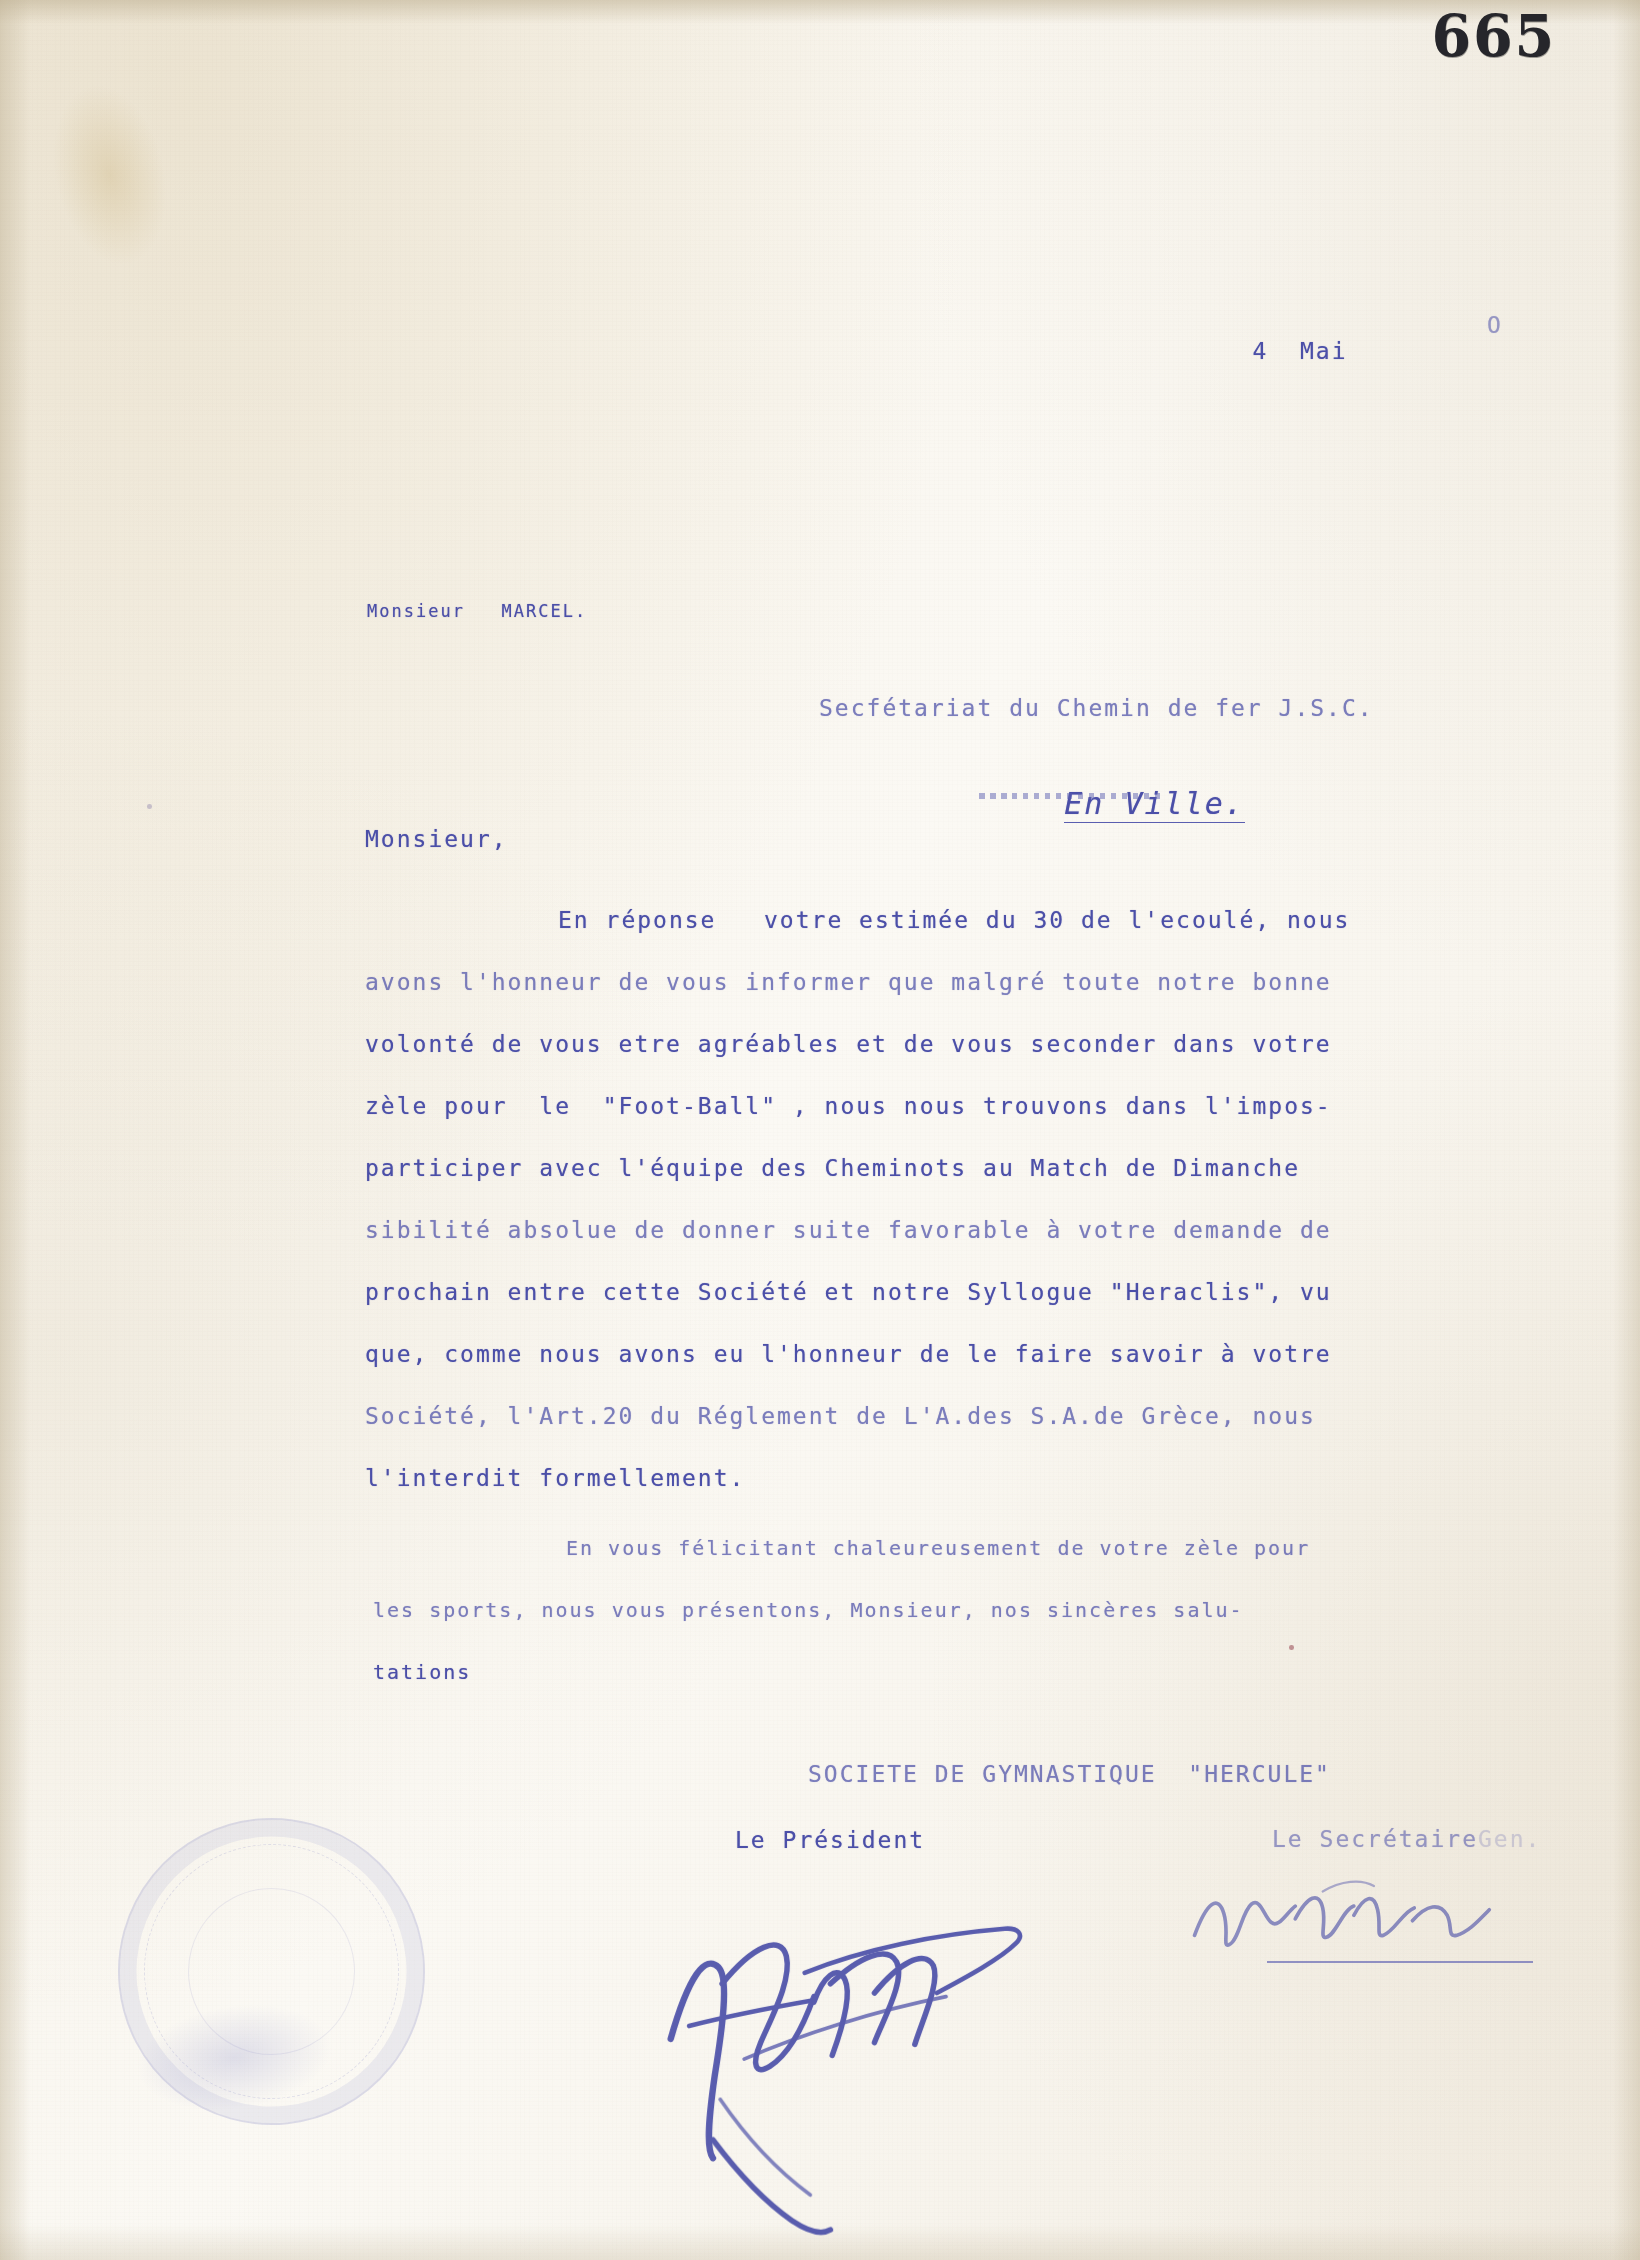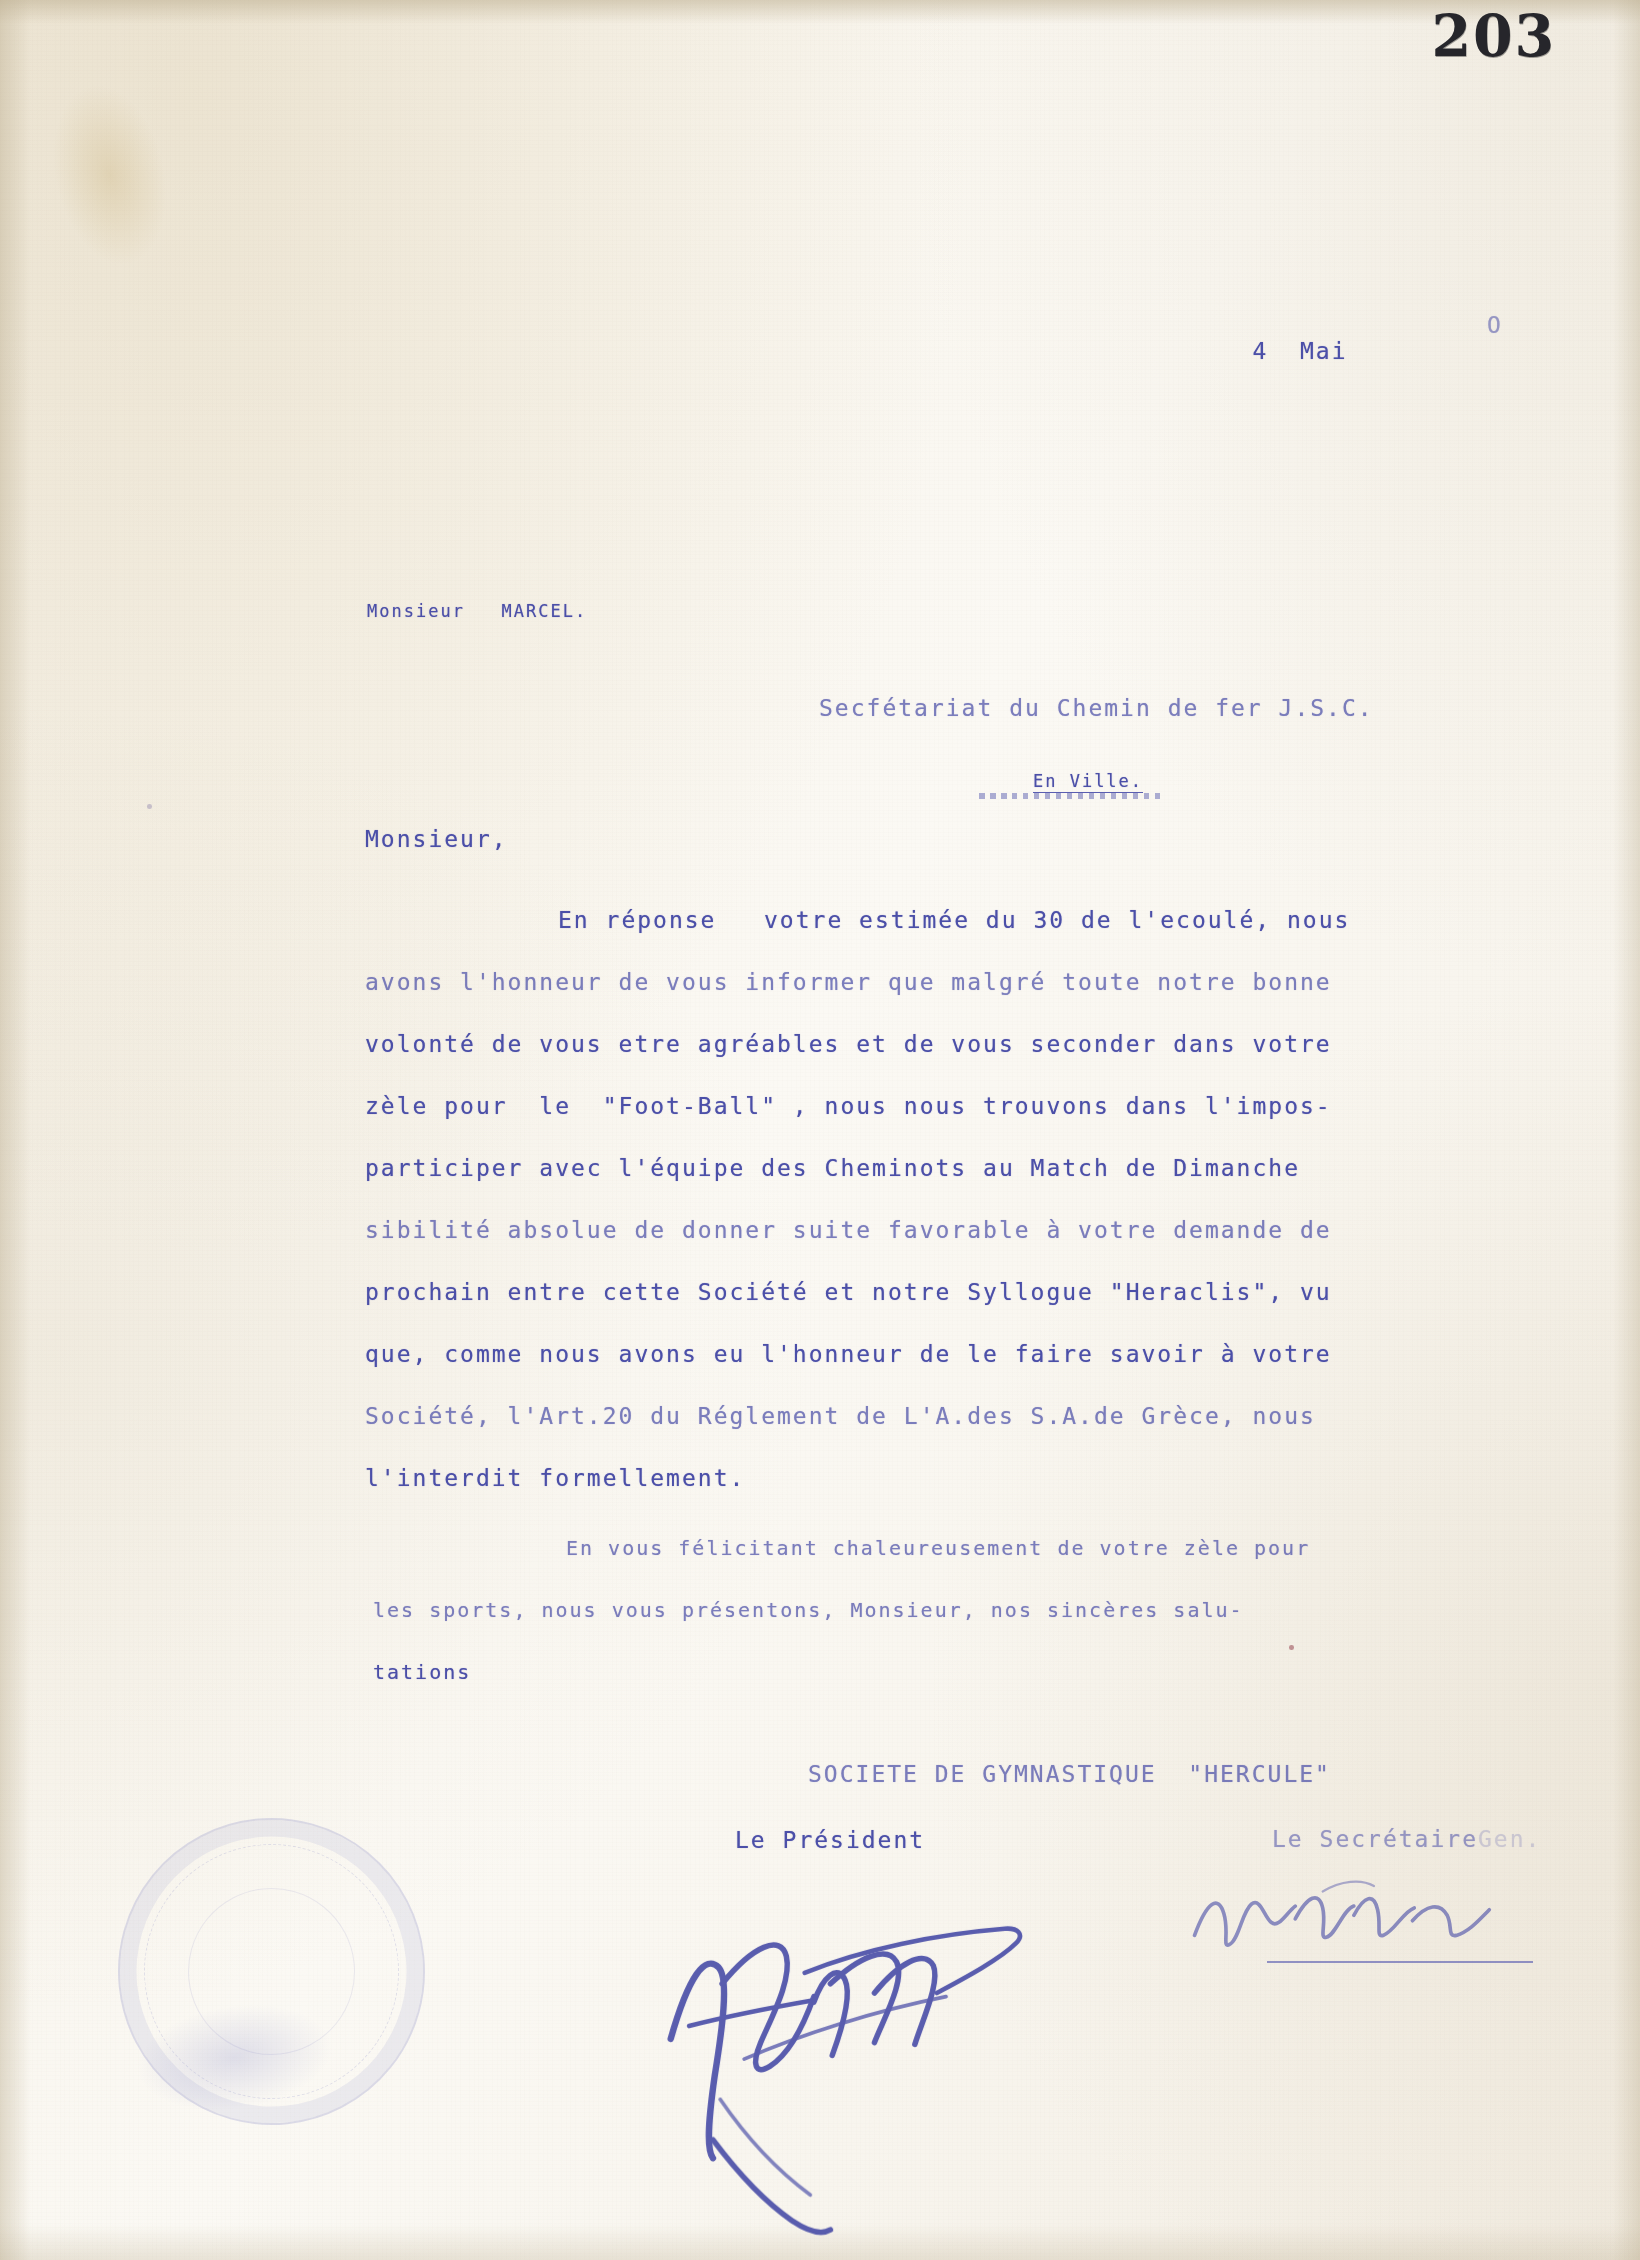--- a/index.html
+++ b/index.html
@@ -113,21 +113,22 @@
   .dept {
     position: absolute;
     left: 819px;
     top: 695px;
     font-size: 23px;
   }
   .enville-wrap {
     position: absolute;
     left: 984px;
     top: 751px;
-    font-size: 17px;
+    font-size: 30px;
+    font-style: italic;
   }
   .enville {
     display: inline-block;
     border-bottom: 1.5px solid #5a5eb0;
     padding-bottom: 0.9px;
   }
   .enville-rule {
     position: absolute;
     left: 979px;
     top: 793px;
@@ -261,21 +262,21 @@
 
 <div class="page">
 
   <div class="grain"></div>
   <div class="edge-top"></div>
   <div class="edge-left"></div>
   <div class="edge-right"></div>
   <div class="edge-bottom"></div>
   <div class="stain-tl"></div>
 
-  <div class="folio">203</div>
+  <div class="folio">665</div>
 
   <div class="dateline tw">
     <span>4  Mai</span>
     <span class="tail faded">O</span>
   </div>
 
   <div class="addressee tw">Monsieur   MARCEL.</div>
   <div class="dept tw semi">Secfétariat du Chemin de fer J.S.C.</div>
   <div class="enville-wrap tw">
     <span class="enville">En Ville.</span>

